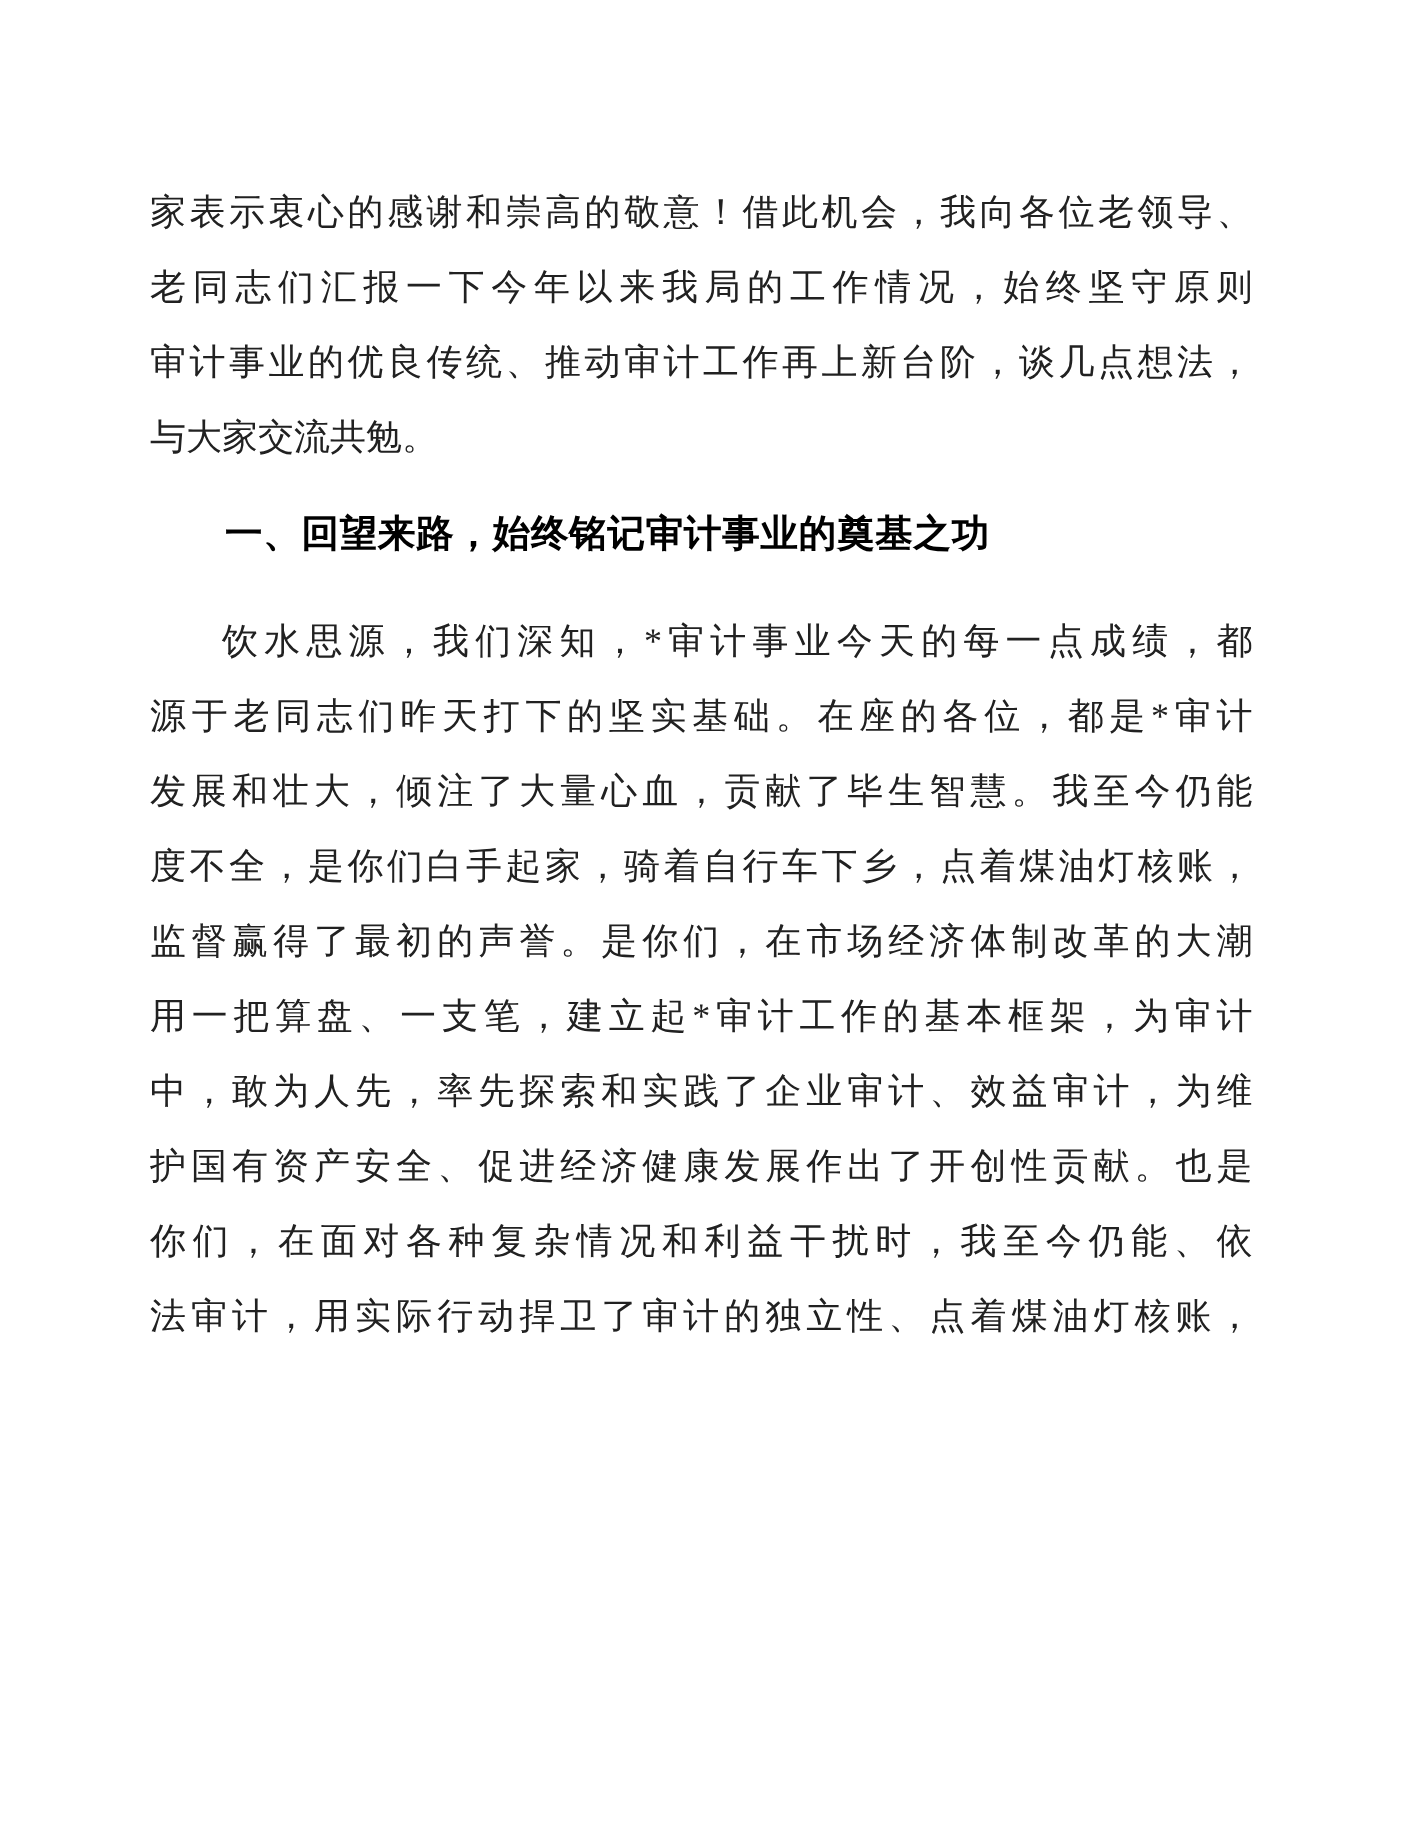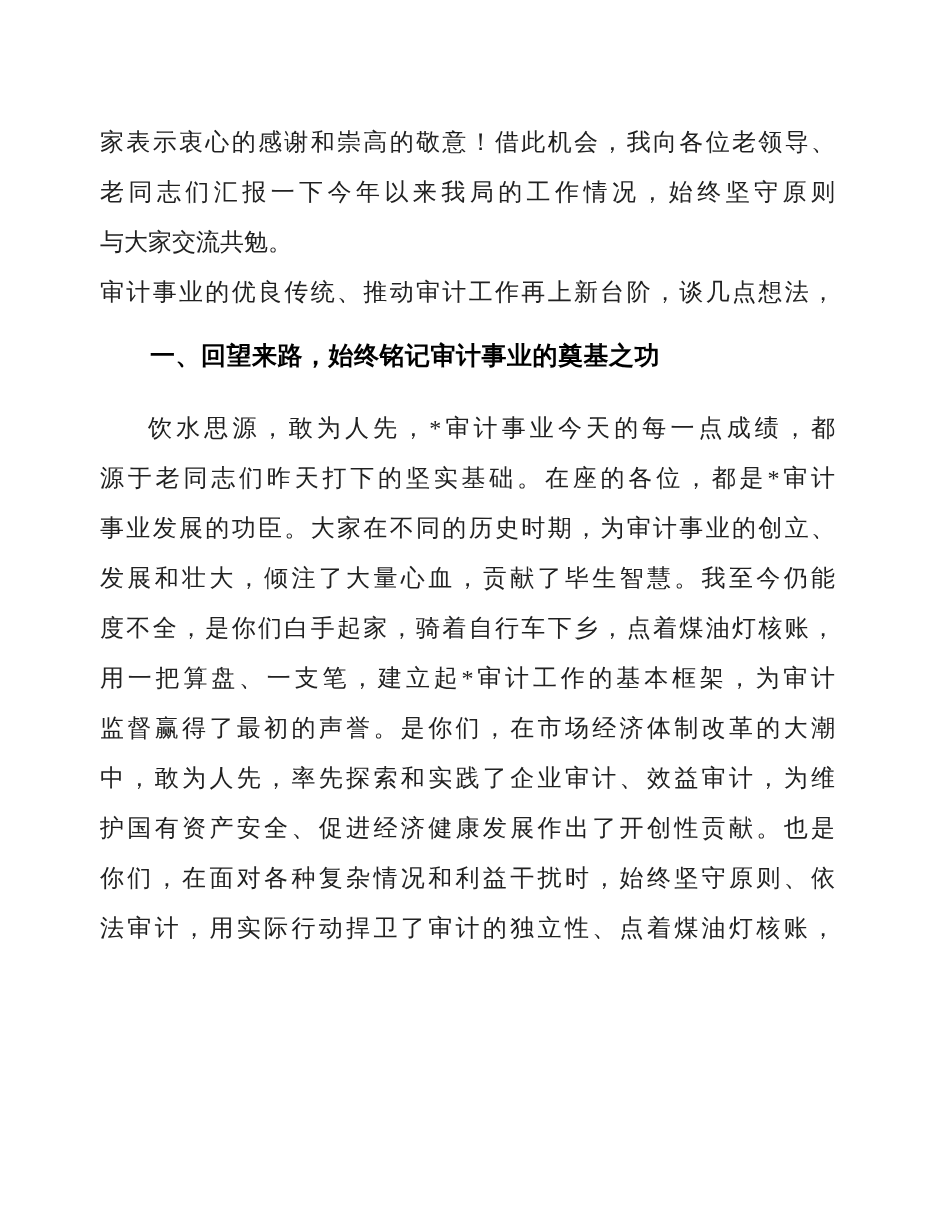--- a/index.html
+++ b/index.html
@@ -44,45 +44,44 @@
     display: block;
     height: 50px;
     line-height: 50px;
     margin-top: 14px;
     margin-bottom: 22px;
     font-size: 25px;
     font-weight: 700;
     letter-spacing: 0.5px;
     text-indent: 2em;
     color: var(--heading-text, #000000);
-    font-family: Liberation Serif, serif;
+    font-family: Liberation Sans, sans-serif;
     white-space: nowrap;
   }
 </style>
 </head>
 <body>
 
 <div class="page">
 
   <div class="para">
     <div class="line">家表示衷心的感谢和崇高的敬意！借此机会，我向各位老领导、</div>
     <div class="line">老同志们汇报一下今年以来我局的工作情况，始终坚守原则</div>
+    <div class="line">审计事业的优良传统、推动审计工作再上新台阶，谈几点想法，</div>
     <div class="line line--paraend">与大家交流共勉。</div>
-    <div class="line">审计事业的优良传统、推动审计工作再上新台阶，谈几点想法，</div>
   </div>
 
   <h2 class="heading">一、回望来路，始终铭记审计事业的奠基之功</h2>
 
   <div class="para">
-    <div class="line line--indent">饮水思源，敢为人先，*审计事业今天的每一点成绩，都</div>
+    <div class="line line--indent">饮水思源，我们深知，*审计事业今天的每一点成绩，都</div>
     <div class="line">源于老同志们昨天打下的坚实基础。在座的各位，都是*审计</div>
-    <div class="line">事业发展的功臣。大家在不同的历史时期，为审计事业的创立、</div>
     <div class="line">发展和壮大，倾注了大量心血，贡献了毕生智慧。我至今仍能</div>
     <div class="line">度不全，是你们白手起家，骑着自行车下乡，点着煤油灯核账，</div>
+    <div class="line">监督赢得了最初的声誉。是你们，在市场经济体制改革的大潮</div>
     <div class="line">用一把算盘、一支笔，建立起*审计工作的基本框架，为审计</div>
-    <div class="line">监督赢得了最初的声誉。是你们，在市场经济体制改革的大潮</div>
     <div class="line">中，敢为人先，率先探索和实践了企业审计、效益审计，为维</div>
     <div class="line">护国有资产安全、促进经济健康发展作出了开创性贡献。也是</div>
-    <div class="line">你们，在面对各种复杂情况和利益干扰时，始终坚守原则、依</div>
+    <div class="line">你们，在面对各种复杂情况和利益干扰时，我至今仍能、依</div>
     <div class="line">法审计，用实际行动捍卫了审计的独立性、点着煤油灯核账，</div>
   </div>
 
 </div>
 
 </body></html>

